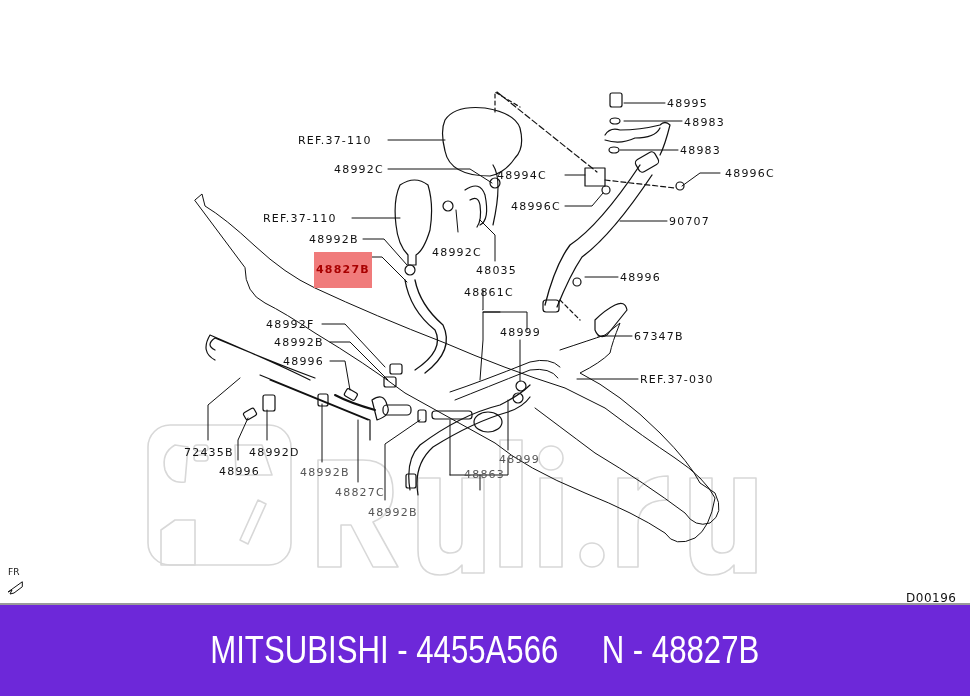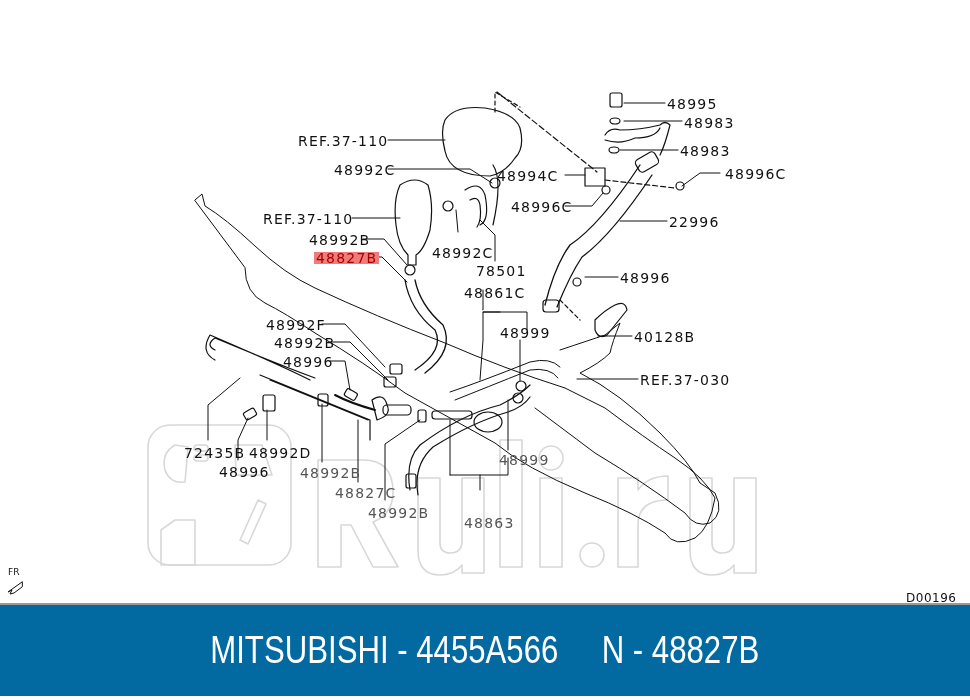--- a/index.html
+++ b/index.html
@@ -1,25 +1,25 @@
 <!DOCTYPE html>
 <html><head>
 <meta charset="utf-8">
 <style>
   html, body { margin: 0; padding: 0; }
   body { width: 970px; height: 700px; position: relative; background: #ffffff; overflow: hidden;
          font-family: "Liberation Sans", sans-serif; }
   #diagram { position: absolute; left: 0; top: 0; width: 970px; height: 603px; background: #fff; }
-  .lbl { position: absolute; font-family: "DejaVu Sans", sans-serif; font-size: 14px; letter-spacing: 1.2px;
+  .lbl { position: absolute; font-family: "DejaVu Sans", sans-serif; font-size: 11px; letter-spacing: 1.2px;
          color: #111; white-space: nowrap; line-height: 12px; }
-  .lbl.hl { background: #f07b7b; color: #a80000; padding: 0 2px; }
+  .lbl.hl { background: #f07b7b; color: #a80000; padding: 12px 2px; font-weight: bold; }
   .lbl.faded { color: #555; }
   .fr { position: absolute; left: 8px; top: 567px; font-size: 9px; color: #111; font-family: "DejaVu Sans", sans-serif; }
   .code { position: absolute; left: 906px; top: 591px; font-size: 12px; color: #111; font-family: "DejaVu Sans", sans-serif; letter-spacing: 0.5px; }
-  .banner { position: absolute; left: 0; top: 603px; width: 970px; height: 93px; background: #0369a1;
+  .banner { position: absolute; left: 0; top: 603px; width: 970px; height: 93px; background: #6d28d9;
             border-top: 2px solid #9a9a9a; box-sizing: border-box; display: flex; align-items: center; justify-content: center; }
   .banner-text { color: #ffffff; font-family: "Liberation Sans", sans-serif; font-size: 38px; transform: scaleX(0.82);
                  white-space: pre; letter-spacing: 0px; }
 </style>
 </head>
 <body>
 
 <div id="diagram">
   <svg width="970" height="603" viewBox="0 0 970 603" fill="none" stroke="#111" stroke-width="1.2" stroke-linejoin="round" stroke-linecap="round">
 
@@ -133,43 +133,43 @@
     <path d="M22 582 l-14 10 l4 -2 l-2 4 l4 -1 l8 -6 z" stroke-width="1"></path>
   </svg>
 
   
   <span class="lbl" style="left:298px;top:135px">REF.37-110</span>
   <span class="lbl" style="left:334px;top:164px">48992C</span>
   <span class="lbl" style="left:263px;top:213px">REF.37-110</span>
   <span class="lbl" style="left:309px;top:234px">48992B</span>
   <span class="lbl hl" style="left:314px;top:252px">48827B</span>
   <span class="lbl" style="left:432px;top:247px">48992C</span>
-  <span class="lbl" style="left:476px;top:265px">78501</span>
+  <span class="lbl" style="left:476px;top:265px">48035</span>
   <span class="lbl" style="left:667px;top:98px">48995</span>
   <span class="lbl" style="left:684px;top:117px">48983</span>
   <span class="lbl" style="left:680px;top:145px">48983</span>
   <span class="lbl" style="left:497px;top:170px">48994C</span>
   <span class="lbl" style="left:725px;top:168px">48996C</span>
   <span class="lbl" style="left:511px;top:201px">48996C</span>
-  <span class="lbl" style="left:669px;top:216px">22996</span>
+  <span class="lbl" style="left:669px;top:216px">90707</span>
   <span class="lbl" style="left:620px;top:272px">48996</span>
   <span class="lbl" style="left:464px;top:287px">48861C</span>
   <span class="lbl" style="left:500px;top:327px">48999</span>
-  <span class="lbl" style="left:634px;top:331px">40128B</span>
+  <span class="lbl" style="left:634px;top:331px">67347B</span>
   <span class="lbl" style="left:266px;top:319px">48992F</span>
   <span class="lbl" style="left:274px;top:337px">48992B</span>
   <span class="lbl" style="left:283px;top:356px">48996</span>
   <span class="lbl" style="left:640px;top:374px">REF.37-030</span>
   <span class="lbl" style="left:184px;top:447px">72435B</span>
   <span class="lbl" style="left:249px;top:447px">48992D</span>
   <span class="lbl" style="left:219px;top:466px">48996</span>
   <span class="lbl faded" style="left:300px;top:467px">48992B</span>
   <span class="lbl faded" style="left:499px;top:454px">48999</span>
   <span class="lbl faded" style="left:335px;top:487px">48827C</span>
-  <span class="lbl faded" style="left:464px;top:517px">48863</span>
+  <span class="lbl faded" style="left:464px;top:469px">48863</span>
   <span class="lbl faded" style="left:368px;top:507px">48992B</span>
 
   <span class="fr">FR</span>
   <span class="code">D00196</span>
 </div>
 
 <div class="banner">
   <span class="banner-text">MITSUBISHI - 4455A566     N - 48827B</span>
 </div>
 

